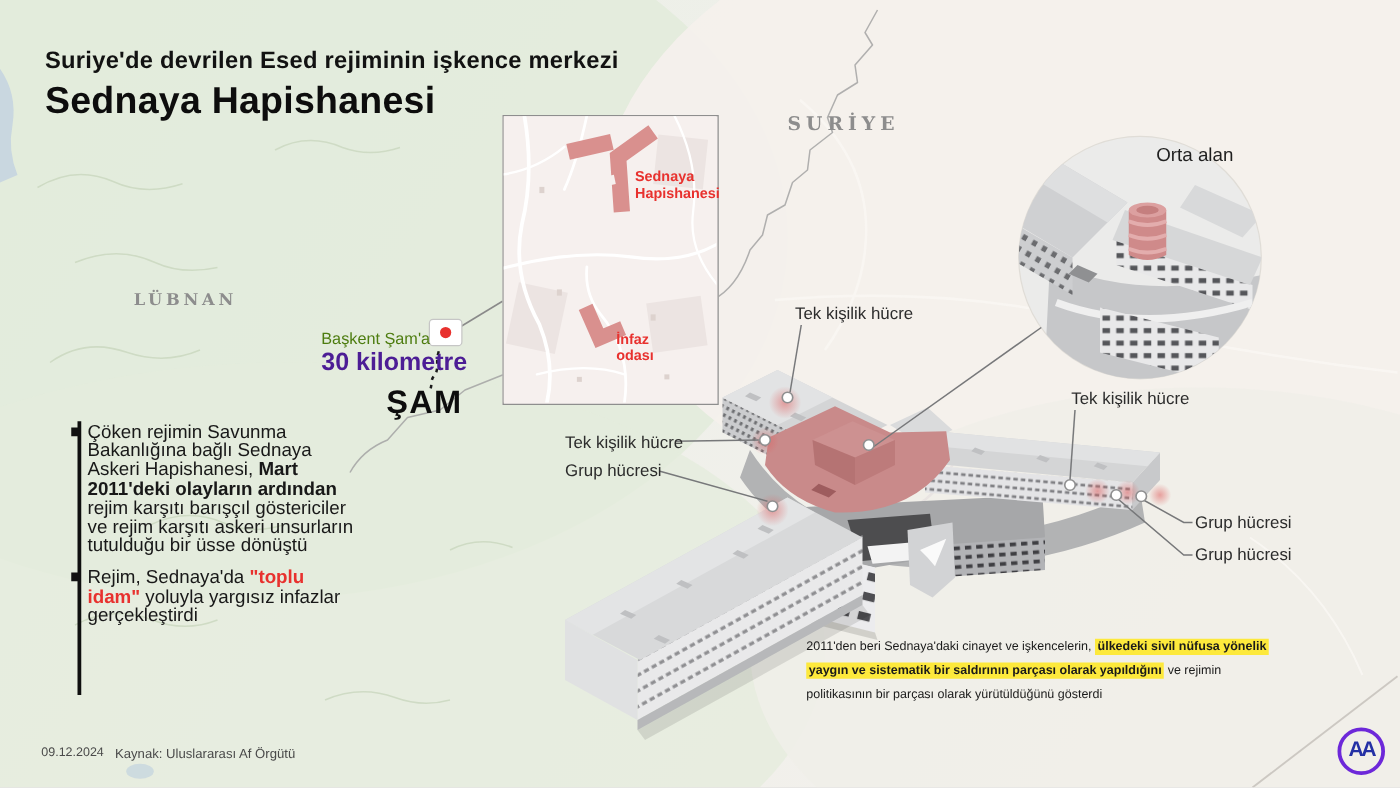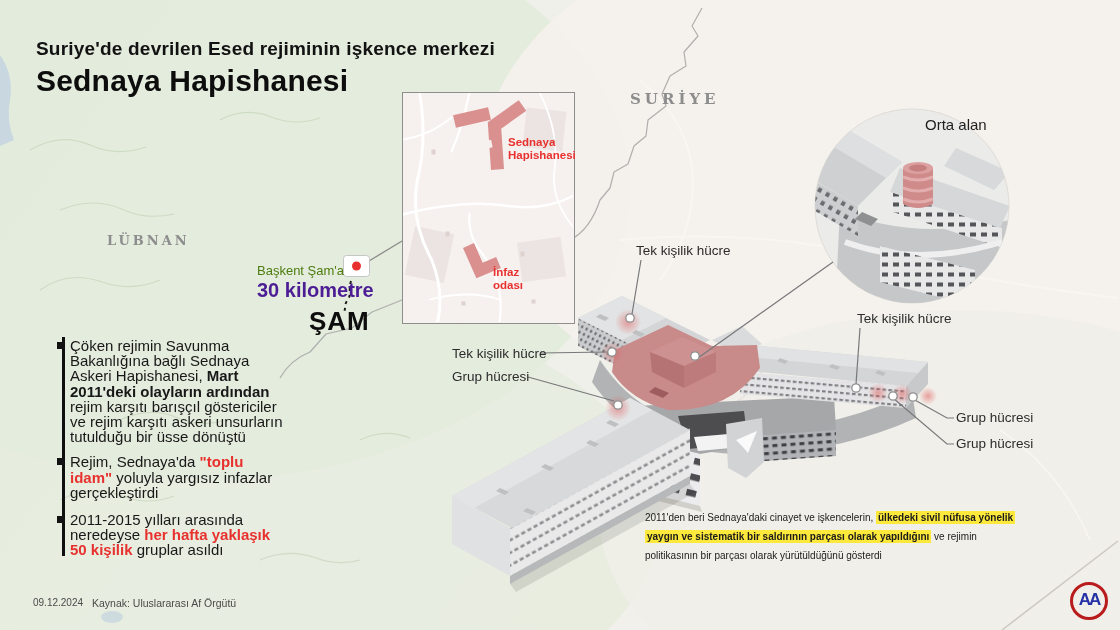--- a/index.html
+++ b/index.html
@@ -35,21 +35,21 @@
   .facts-rule{position:absolute;left:62px;top:337px;width:2.5px;height:219px;background:#0f0f0f;z-index:6;}
   .research{position:absolute;left:645px;top:509px;width:384px;z-index:6;color:#1a1a1a;}
   .research .r-title{font-size:14.5px;font-weight:700;margin-bottom:4px;color:#0f0f0f;}
   .research .r-body{font-size:10px;line-height:18.8px;}
   .b{font-weight:700;}
   .red{color:#e8312e;font-weight:700;}
   .hl{background:#fde93c;font-weight:700;padding:1px 2px;box-decoration-break:clone;-webkit-box-decoration-break:clone;}
   .footer-date{position:absolute;left:33px;top:597px;font-size:10px;color:#4a4a4a;z-index:6;}
   .footer-source{position:absolute;left:92px;top:597px;font-size:10.5px;color:#4a4a4a;z-index:6;}
   .aa-logo{position:absolute;left:1070px;top:582px;width:38px;height:38px;z-index:6;
-           border:3px solid #b91c1c;border-radius:50%;box-sizing:border-box;
+           border:3px solid #6d28d9;border-radius:50%;box-sizing:border-box;
            display:flex;align-items:center;justify-content:center;background:transparent;}
   .aa-logo span{color:#2430a5;font-weight:800;font-size:17px;letter-spacing:-2px;transform:translatey(-1px);}
   .inset-box{position:absolute;left:402px;top:92px;width:173px;height:232px;
              border:1.5px solid #8e8e8e;background:#f7f1ef;box-sizing:border-box;z-index:3;}
   .inset-box svg{display:block;width:170px;height:229px;}
 </style>
 </head>
 <body>
 
 <div class="stage">
@@ -306,21 +306,20 @@
   <div class="lbl callout-tek-left">Tek kişilik hücre</div>
   <div class="lbl callout-grup-left">Grup hücresi</div>
   <div class="lbl callout-tek-right">Tek kişilik hücre</div>
   <div class="lbl callout-grup-r1">Grup hücresi</div>
   <div class="lbl callout-grup-r2">Grup hücresi</div>
 
   <div class="facts-rule"></div>
   <div class="facts">
     <div class="fact"><span>Çöken rejimin Savunma Bakanlığına bağlı Sednaya Askeri Hapishanesi, </span><span class="b">Mart 2011'deki olayların ardından</span><span> rejim karşıtı barışçıl göstericiler ve rejim karşıtı askeri unsurların tutulduğu bir üsse dönüştü</span></div>
     <div class="fact"><span>Rejim, Sednaya'da </span><span class="b red">"toplu idam"</span><span> yoluyla yargısız infazlar gerçekleştirdi</span></div>
-    <div class="fact"><span>2011-2015 yılları arasında neredeyse </span><span class="b red">her hafta yaklaşık 50 kişilik</span><span> gruplar asıldı</span></div>
   </div>
 
   <div class="research">
     <div class="r-body"><span>2011'den beri Sednaya'daki cinayet ve işkencelerin, </span><span class="hl">ülkedeki sivil nüfusa yönelik yaygın ve sistematik bir saldırının parçası olarak yapıldığını</span><span> ve rejimin politikasının bir parçası olarak yürütüldüğünü gösterdi</span></div>
   </div>
 
   <div class="footer-date">09.12.2024</div>
   <div class="footer-source">Kaynak: Uluslararası Af Örgütü</div>
   <div class="aa-logo">
     <span>AA</span>

